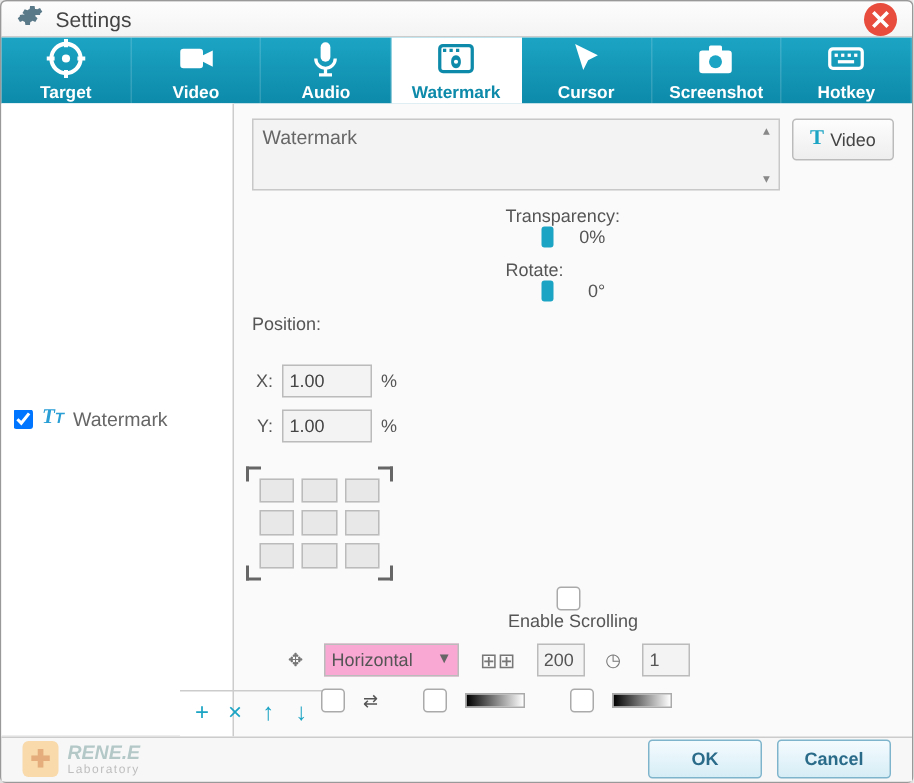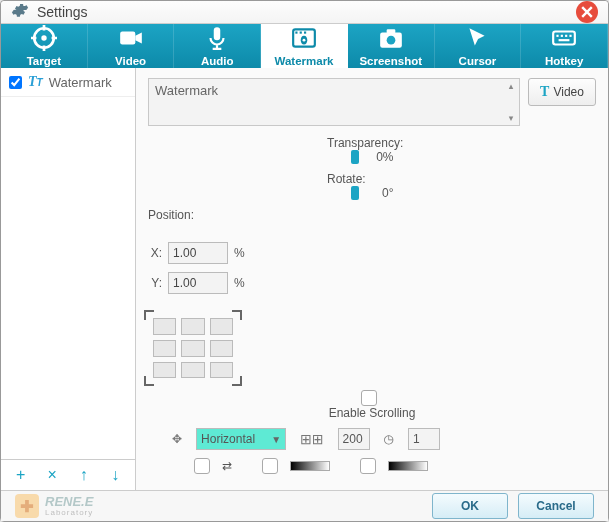--- a/index.html
+++ b/index.html
@@ -11,21 +11,21 @@
 .close-btn { width: 22px; height: 22px; background: #e74c3c; border-radius: 50%; display: flex; align-items: center; justify-content: center; cursor: pointer; }
 .close-btn svg { width: 12px; height: 12px; }
 
 .tabbar { height: 70px; background: linear-gradient(#1ca4c4, #0d8aa9); display: flex; color: #fff; }
 .tab { flex: 1; display: flex; flex-direction: column; align-items: center; justify-content: center; cursor: pointer; font-size: 12px; font-weight: bold; border-right: 1px solid rgba(255,255,255,0.15); }
 .tab.active { background: #fff; color: #0d8aa9; }
 .tab svg { width: 26px; height: 26px; margin-bottom: 4px; }
 .tab .lbl { font-size: 11.5px; }
 
 .body { flex: 1; display: flex; background: #fafafa; }
-.sidebar { width: 135px; border-right: 1px solid #ccc; background: #fff; display: flex; flex-direction: column; }
+.sidebar { width: 155px; border-right: 1px solid #ccc; background: #fff; display: flex; }
 .wm-item { display: flex; align-items: center; padding: 6px 8px; border-bottom: 1px solid #eee; font-size: 13px; color: #666; }
 .wm-item input { margin-right: 6px; }
 .wm-item .tt-icon { color: #2a9fd6; margin-right: 6px; font-family: serif; font-style: italic; font-weight: bold; font-size: 14px; }
 .side-toolbar { margin-top: auto; display: flex; justify-content: space-around; padding: 6px 4px; border-top: 1px solid #ccc; }
 .side-toolbar span { color: #1ca4c4; font-size: 16px; cursor: pointer; width: 22px; text-align: center; }
 
 .panel { flex: 1; padding: 10px 12px 6px 12px; font-size: 12px; color: #555; }
 .row { display: flex; align-items: center; margin-bottom: 8px; flex-direction: column; }
 .wm-text-row { display: flex; gap: 8px; margin-bottom: 10px; }
 .wm-text { flex: 1; height: 48px; background: #f3f3f3; border: 1px solid #c8c8c8; padding: 4px 6px; font-size: 13px; color: #666; position: relative; }
@@ -52,21 +52,21 @@
 .pos-grid .corners .tr { top: 0; right: 0; border-left: none; border-bottom: none; }
 .pos-grid .corners .bl { bottom: 0; left: 0; border-right: none; border-top: none; }
 .pos-grid .corners .br { bottom: 0; right: 0; border-left: none; border-top: none; }
 .pos-grid .cells { display: grid; grid-template-columns: repeat(3, 1fr); grid-template-rows: repeat(3, 1fr); gap: 5px; width: 80px; height: 60px; margin: 4px auto; }
 .pos-grid .cells div { background: #e8e8e8; border: 1px solid #bbb; cursor: pointer; }
 
 .chk { width: 16px; height: 16px; border: 1px solid #aaa; border-radius: 3px; background: #fff; display: inline-flex; align-items: center; justify-content: center; margin-right: 6px; cursor: pointer; }
 .chk.checked::after { content: "✓"; color: #1ca4c4; font-size: 12px; font-weight: bold; }
 
 .scroll-row { display: flex; align-items: center; gap: 14px; margin-left: 24px; margin-bottom: 8px; }
-.combo { width: 90px; height: 22px; border: 1px solid #bbb; background: #5eead4; display: flex; align-items: center; padding: 0 4px; font-size: 12px; color: #555; cursor: pointer; }
+.combo { width: 90px; height: 22px; border: 1px solid #bbb; background: #f9a8d4; display: flex; align-items: center; padding: 0 4px; font-size: 12px; color: #555; cursor: pointer; }
 .combo .arrow { margin-left: auto; color: #666; font-size: 10px; }
 .mini-input { width: 32px; height: 22px; border: 1px solid #bbb; background: #f3f3f3; padding: 0 4px; font-size: 12px; color: #555; }
 .loop-row { display: flex; align-items: center; gap: 30px; margin-left: 46px; margin-top: 6px; margin-bottom: 10px; }
 .loop-row .pair { display: flex; align-items: center; gap: 6px; }
 .grad { width: 40px; height: 10px; background: linear-gradient(to right, #000, #fff); border: 1px solid #aaa; }
 
 .enable-row { display: flex; align-items: center; margin-top: 4px; }
 
 .footer { height: 48px; border-top: 1px solid #ccc; background: #f7f7f7; display: flex; align-items: center; padding: 0 14px; }
 .logo { display: flex; align-items: center; gap: 6px; opacity: 0.6; }
@@ -124,31 +124,31 @@
           <rect x="4" y="6" width="2" height="2" fill="#0d8aa9"></rect>
           <rect x="8" y="6" width="2" height="2" fill="#0d8aa9"></rect>
           <rect x="12" y="6" width="2" height="2" fill="#0d8aa9"></rect>
           <path d="M12 10c-2 0-3 2-3 4s1 4 3 4 3-2 3-4-1-4-3-4z" fill="#0d8aa9"></path>
           <circle cx="12" cy="14" r="1.3" fill="#fff"></circle>
         </svg>
       <span class="lbl">Watermark</span>
     </div>
     <div class="tab">
       <svg viewBox="0 0 24 24">
+          <path d="M5 3l5 16 3-6 6-3z" fill="#fff"></path>
+        </svg>
+      <span class="lbl">Cursor</span>
+    </div>
+    <div class="tab">
+      <svg viewBox="0 0 24 24">
           <rect x="2" y="7" width="20" height="14" rx="2" fill="#fff"></rect>
           <circle cx="12" cy="14" r="4" fill="#1ca4c4"></circle>
           <rect x="8" y="4" width="8" height="4" rx="1" fill="#fff"></rect>
         </svg>
       <span class="lbl">Screenshot</span>
-    </div>
-    <div class="tab">
-      <svg viewBox="0 0 24 24">
-          <path d="M5 3l5 16 3-6 6-3z" fill="#fff"></path>
-        </svg>
-      <span class="lbl">Cursor</span>
     </div>
     <div class="tab">
       <svg viewBox="0 0 24 24">
           <rect x="2" y="6" width="20" height="12" rx="2" fill="none" stroke="#fff" stroke-width="2"></rect>
           <rect x="5" y="9" width="2" height="2" fill="#fff"></rect>
           <rect x="9" y="9" width="2" height="2" fill="#fff"></rect>
           <rect x="13" y="9" width="2" height="2" fill="#fff"></rect>
           <rect x="17" y="9" width="2" height="2" fill="#fff"></rect>
           <rect x="7" y="13" width="10" height="2" fill="#fff"></rect>
         </svg>

